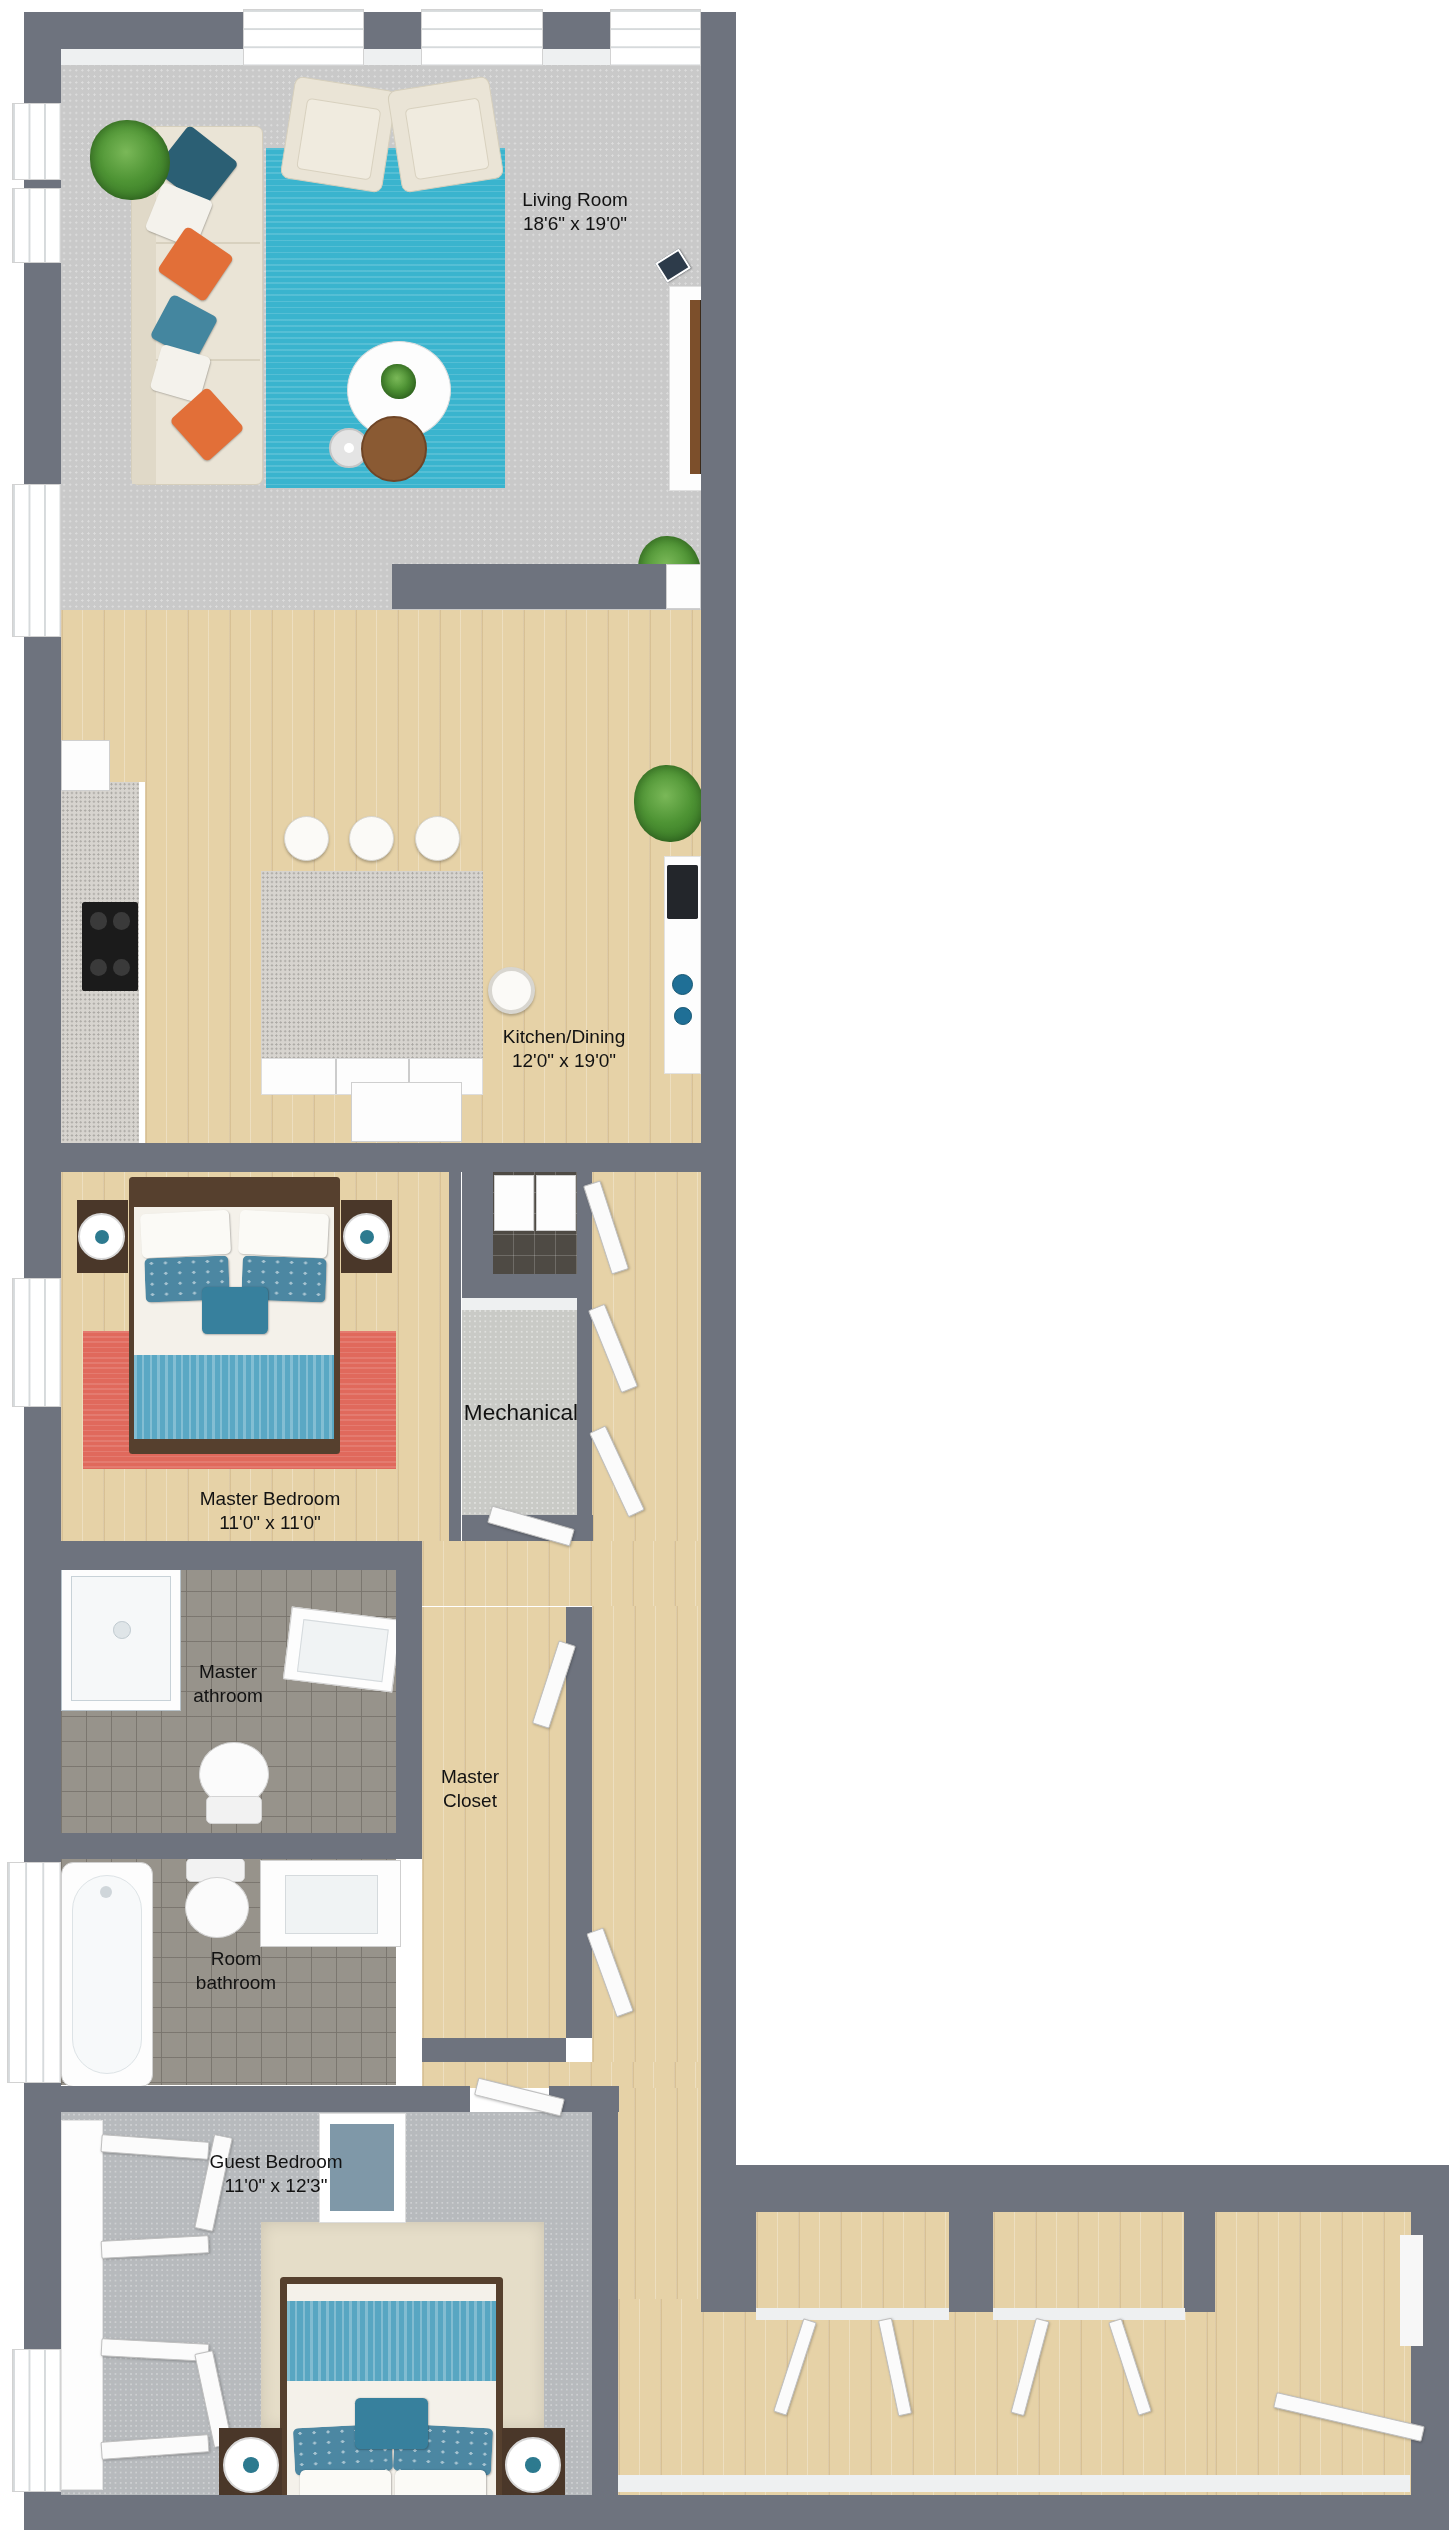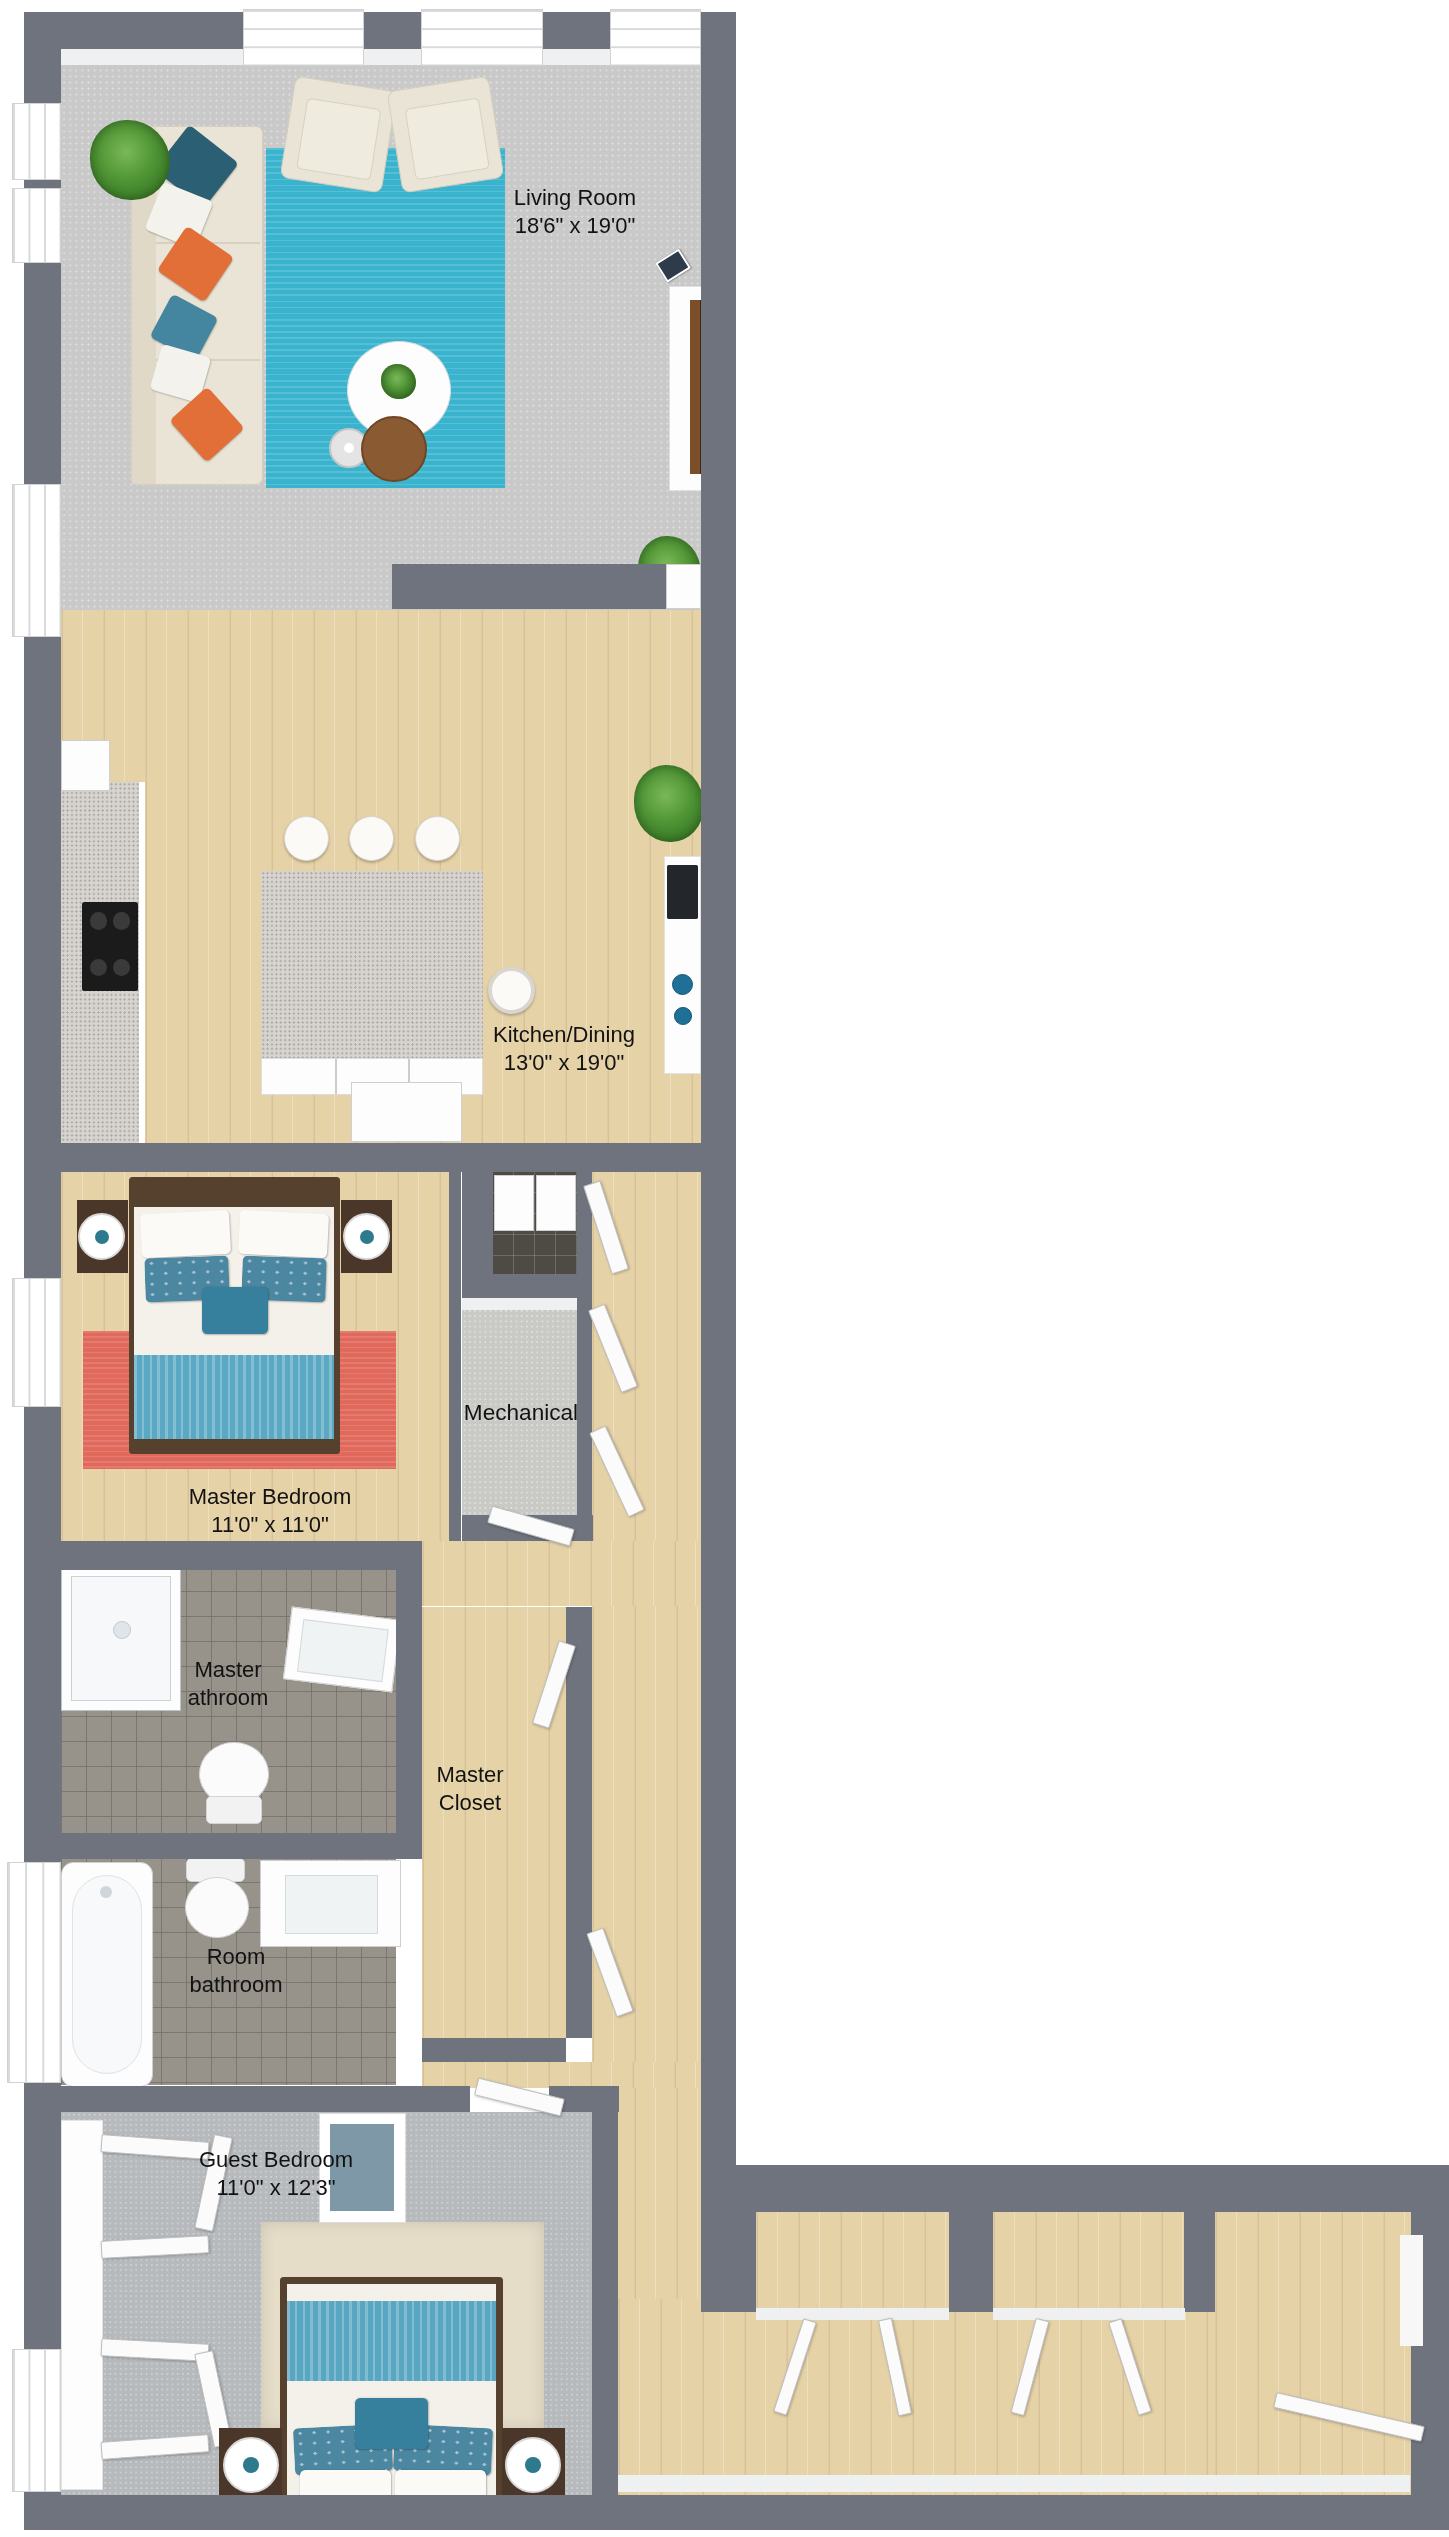--- a/index.html
+++ b/index.html
@@ -40,21 +40,21 @@
   .plant{position:absolute;border-radius:46% 54% 48% 52%;
         background:radial-gradient(circle at 45% 40%, #7ab858 0%, #4e9434 45%, #2e6d1f 100%);
         box-shadow:inset 0 0 12.2px rgba(0,0,0,.35);}
   .stool{position:absolute;border-radius:50%;background:#fbfaf7;border:1.7px solid #d8d6d0;
         box-shadow:0 1.7px 2.6px rgba(0,0,0,.25);box-sizing:border-box;}
   .lampc{position:absolute;border-radius:50%;background:#ffffff;border:2.6px solid #d8d8d8;box-sizing:border-box;}
   .lampdot{position:absolute;border-radius:50%;background:#2d7a8f;}
   .wooddark{position:absolute;background:#56402e;}
   .speckle{position:absolute;background-color:#d7d4cf;
         background-image:radial-gradient(rgba(130,128,124,.5) 0.9px, rgba(0,0,0,0) 0.9px);background-size:4.4px 4.4px;}
-  .label{position:absolute;transform:translate(-50%,-50%);font-size:22px;line-height:1.26;color:#121212;
+  .label{position:absolute;transform:translate(-50%,-50%);font-size:19px;line-height:1.26;color:#121212;
         text-align:center;white-space:pre-line;}
   .label.small{font-size:22.6px;}
 </style>
 </head>
 <body>
 
 <div id="scene">
 
   <div class="carpet" style="left:61px;top:49px;width:640px;height:564px;"></div>
   <div class="wood" style="left:61px;top:610px;width:640px;height:533px;"></div>
@@ -245,21 +245,21 @@
   <div class="leaf" style="left:788px;top:2318px;width:12.2px;height:96px;transform:rotate(18deg);"></div>
   <div class="leaf" style="left:888px;top:2318px;width:12.2px;height:96px;transform:rotate(-12deg);"></div>
   <div class="leaf" style="left:1023px;top:2318px;width:12.2px;height:96px;transform:rotate(15deg);"></div>
   <div class="leaf" style="left:1123px;top:2318px;width:12.2px;height:96px;transform:rotate(-18deg);"></div>
   <div class="wface" style="left:1400px;top:2235px;width:22.6px;height:111px;background:#f7f7f7;"></div>
   <div class="leaf" style="left:1273px;top:2409px;width:150px;height:14px;transform:rotate(13deg);"></div>
 
   <div class="label" style="left:575px;top:212px;">Living Room
 18'6" x 19'0"</div>
   <div class="label" style="left:564px;top:1049px;">Kitchen/Dining
-13'0" x 19'0"</div>
+12'0" x 19'0"</div>
   <div class="label small" style="left:521px;top:1413px;">Mechanical</div>
   <div class="label" style="left:270px;top:1511px;">Master Bedroom
 11'0" x 11'0"</div>
   <div class="label" style="left:228px;top:1684px;">Master
 athroom</div>
   <div class="label" style="left:470px;top:1789px;">Master
 Closet</div>
   <div class="label" style="left:236px;top:1971px;">Room
 bathroom</div>
   <div class="label" style="left:276px;top:2174px;">Guest Bedroom

